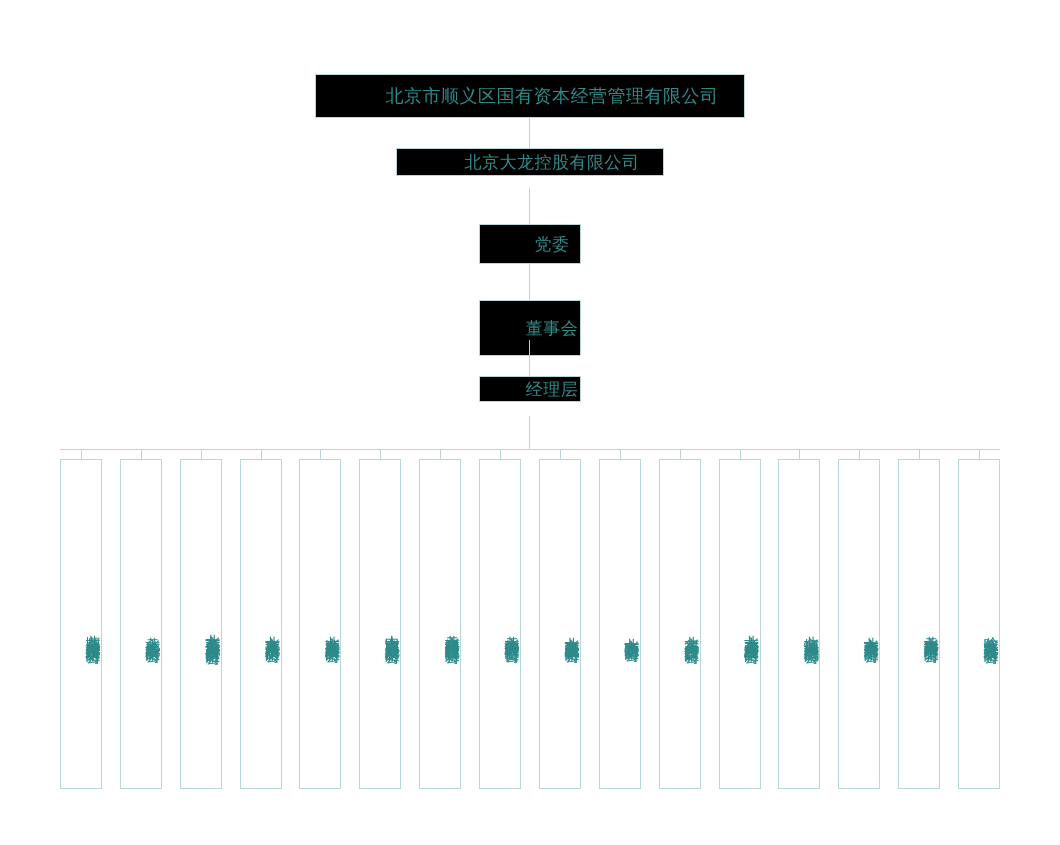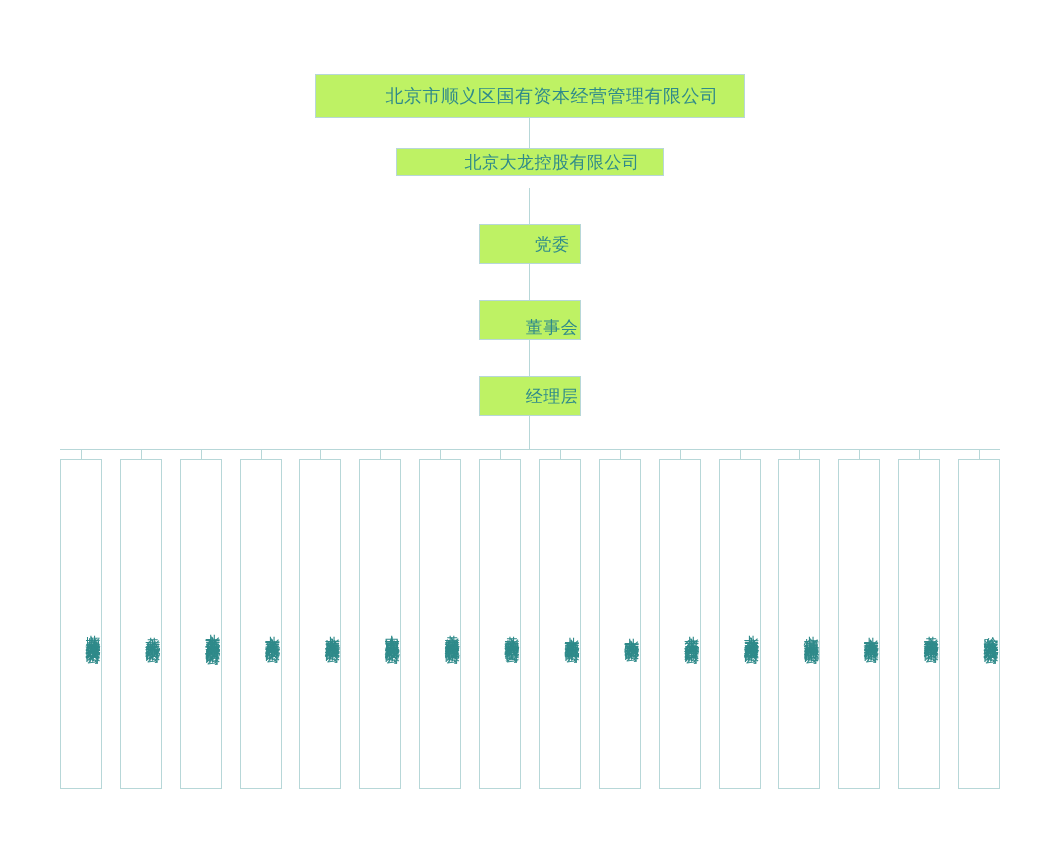--- a/index.html
+++ b/index.html
@@ -18,21 +18,21 @@
   #chart-root {
     position: relative;
     width: 1060px;
     height: 845px;
   }
 
   .node {
     position: absolute;
     box-sizing: border-box;
     border: 1px solid #b7d7d8;
-    background: #bef264;
+    background: #000000;
     color: #2f8a8a;
     display: flex;
     align-items: center;
     justify-content: center;
     text-align: center;
     font-size: 17px;
     letter-spacing: 0.5px;
     white-space: nowrap;
     padding-left: 44px;
   }
@@ -53,28 +53,27 @@
   .node-party {
     left: 479px;
     top: 224px;
     width: 102px;
     height: 40px;
   }
   .node-board {
     left: 479px;
     top: 300px;
     width: 102px;
-    height: 40px;
-    align-items: flex-end;
+    height: 56px;
   }
   .node-mgmt {
     left: 479px;
     top: 376px;
     width: 102px;
-    height: 40px;
+    height: 26px;
   }
 
   
   .line-v {
     position: absolute;
     width: 1px;
     background: #b7d7d8;
     left: 529px;
   }
   .spine-1 { top: 118px; height: 30px; }

